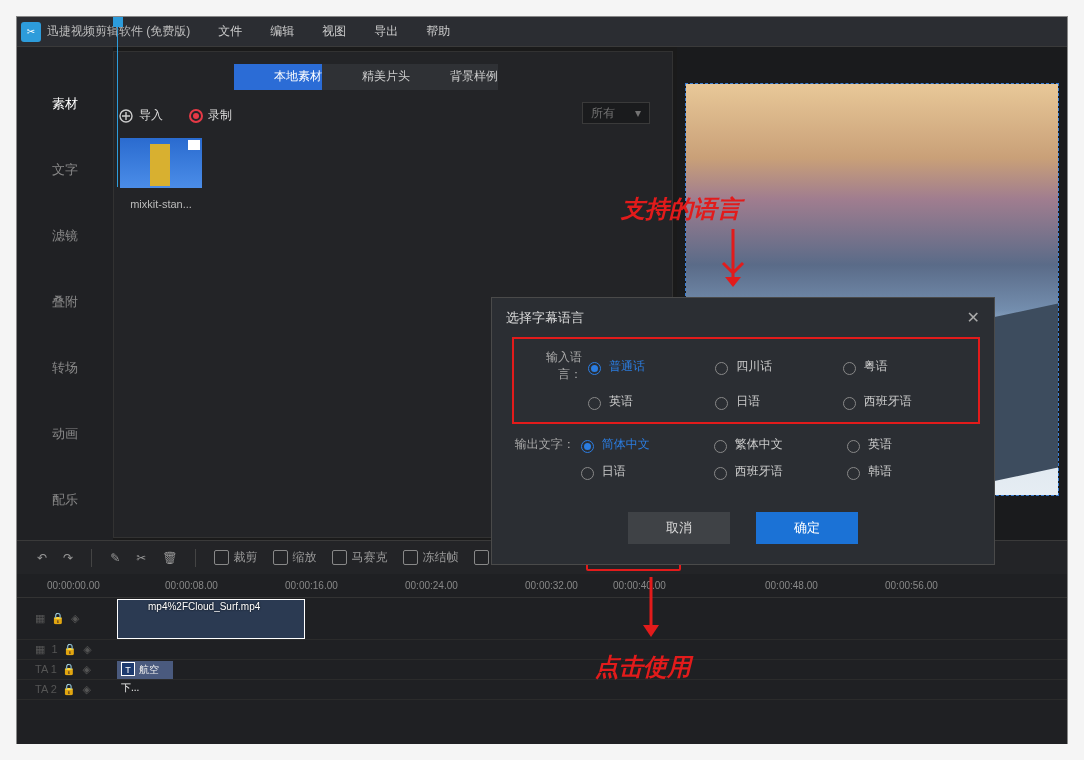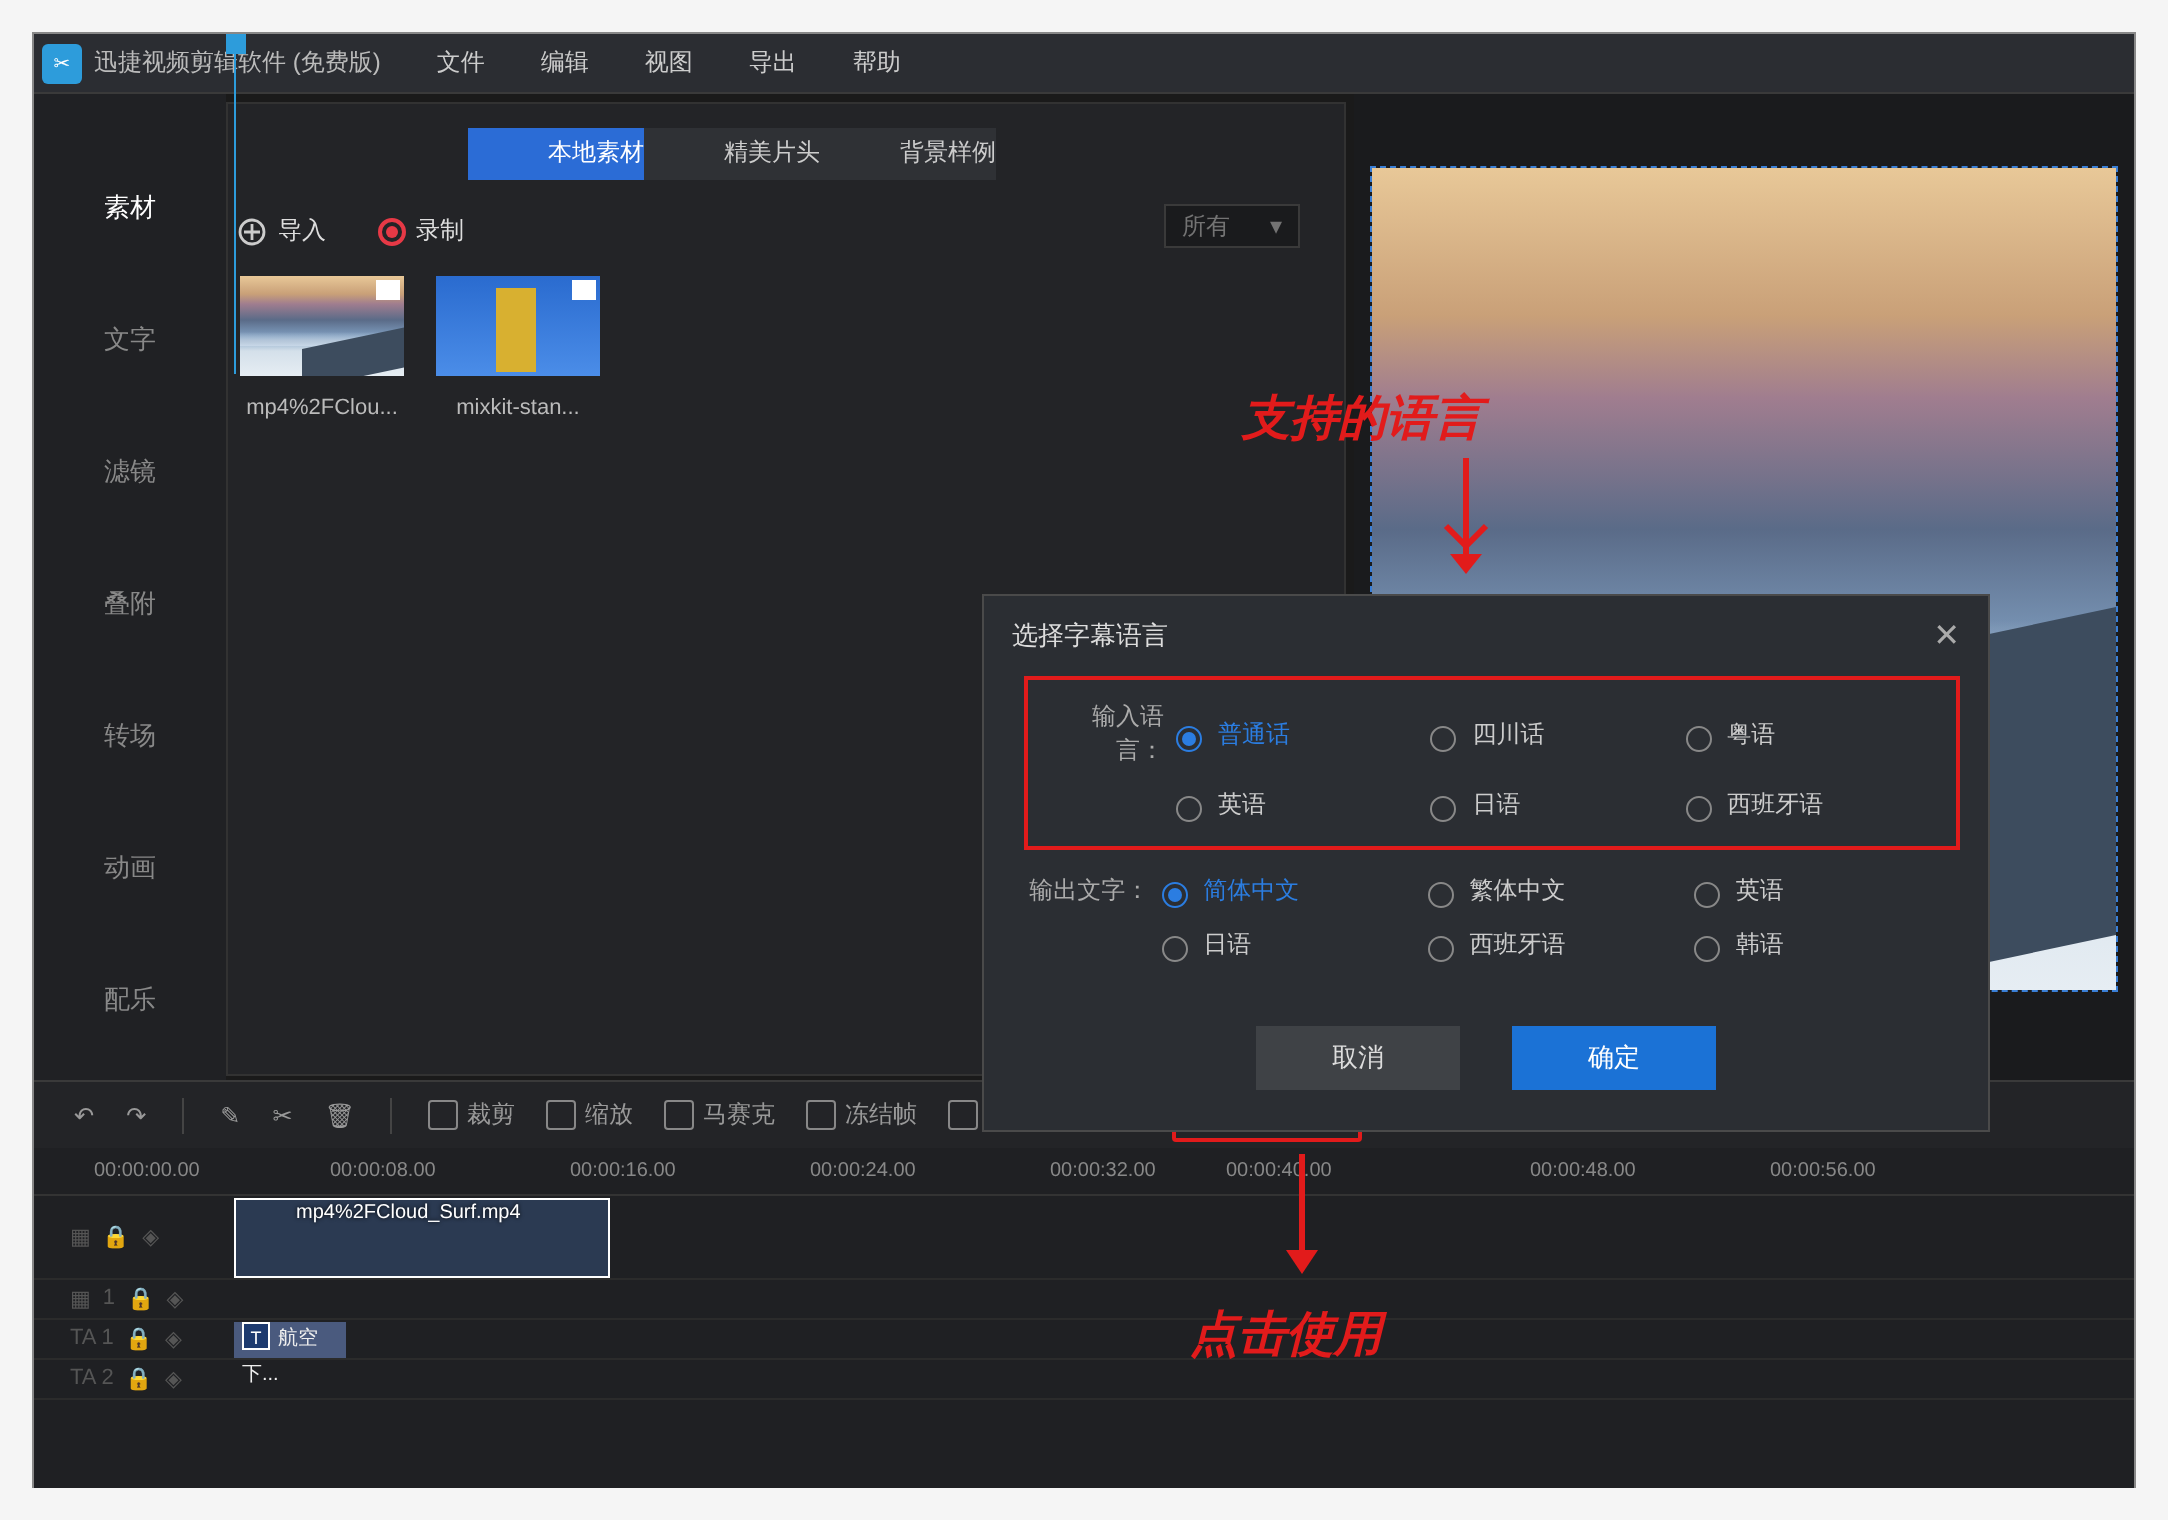--- a/index.html
+++ b/index.html
@@ -149,30 +149,20 @@
           <span>导入</span>
         </div>
         <div class="import-btn">
           <span class="record-circle"></span>
           <span>录制</span>
         </div>
         <div class="filter-dd"><span>所有</span></div>
       </div>
       <div class="thumbs">
         <div class="thumb">
-          <div class="thumb-img">
-            <div class="sky"></div>
-              <div class="clouds"></div>
-              <div class="wing-top"></div>
-              <div class="wing"></div>
-            <div class="badge"></div>
-          </div>
-          <div class="thumb-name">mp4%2FClou...</div>
-        </div>
-        <div class="thumb">
           <div class="thumb-img" style="background:linear-gradient(#2a6bcf,#4b8de8);">
             <div style="position:absolute;left:30px;top:6px;width:20px;height:42px;background:#d8b030;"></div>
             <div class="badge"></div>
           </div>
           <div class="thumb-name">mixkit-stan...</div>
         </div>
       </div>
     </div>
 
     <div class="preview">

